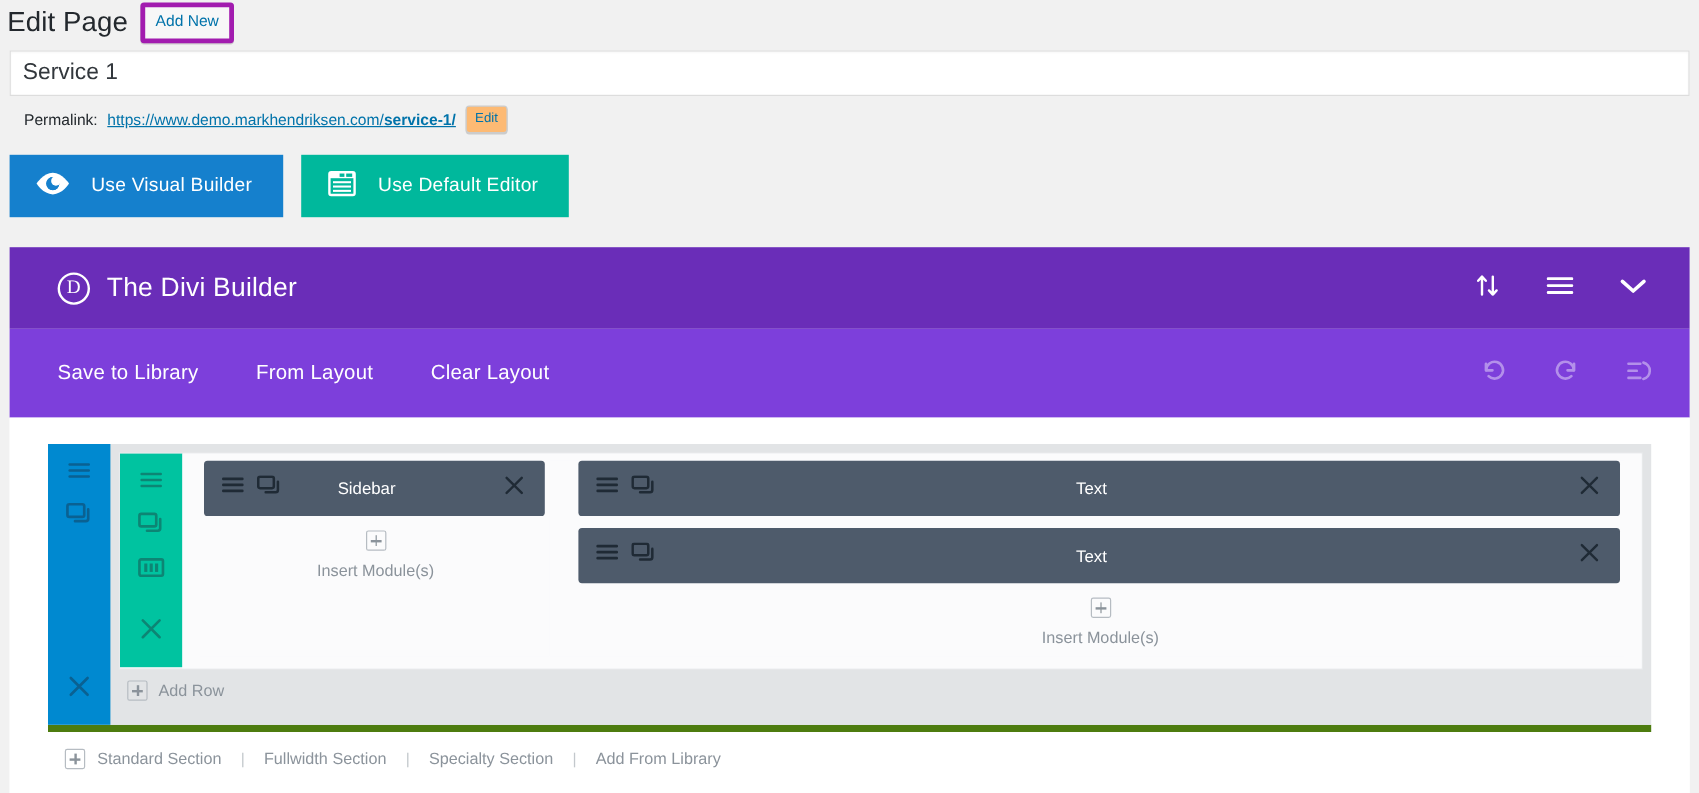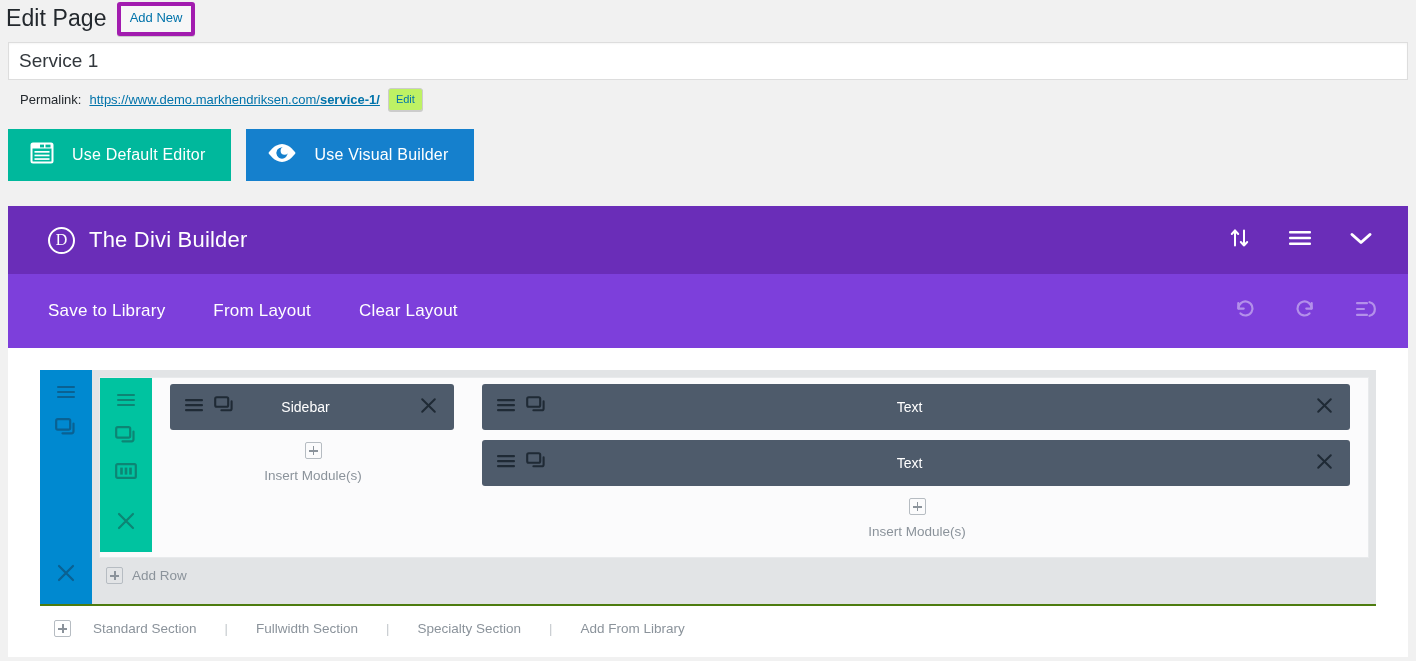--- a/index.html
+++ b/index.html
@@ -65,21 +65,21 @@
   }
   .permalink .plabel { color: #23282d; }
   .permalink a {
     color: #0073aa;
     text-decoration: underline;
   }
   .permalink a .slug { font-weight: 700; }
   .edit-slug-btn {
     font-size: 11px;
     color: #0073aa;
-    background: #bef264;
+    background: #fdba74;
     border: 1px solid #ccc;
     border-radius: 3px;
     padding: 1px 7px 2px;
     cursor: pointer;
     line-height: 1.7;
     box-shadow: 0 1px 0 #ccc;
   }
 
   
   .editor-toggles {
@@ -265,23 +265,23 @@
     gap: 9px;
     padding: 10px 0 20px 14px;
     cursor: pointer;
   }
   .add-row-label { font-size: 13.5px; color: #8b939b; }
 
   .section-footer {
     margin: 0 32px;
     display: flex;
     align-items: center;
-    gap: 22px;
+    gap: 10px;
     padding: 14px 0 20px 14px;
-    border-top: 2px solid #4d7c0f;
+    border-top: 6px solid #4d7c0f;
   }
   .footer-link {
     font-size: 13.5px;
     color: #8b939b;
     cursor: pointer;
   }
   .footer-sep { font-size: 13px; color: #c3c8cc; padding: 0 6px; }
 </style>
 </head>
 <body>
@@ -295,46 +295,46 @@
   <input class="title-input" type="text" value="Service 1" style="">
 </div>
 
 <div class="permalink">
   <span class="plabel">Permalink:</span>
   <a href="#"><span>https://www.demo.markhendriksen.com/</span><span class="slug">service-1/</span></a>
   <button class="edit-slug-btn">Edit</button>
 </div>
 
 <div class="editor-toggles">
+
+  <button class="toggle-btn visual-builder">
+    <span>
+      <svg width="32" height="24" viewBox="0 0 32 24" fill="none">
+        <path d="M16 3C8 3 2.5 12 2.5 12S8 21 16 21s13.5-9 13.5-9S24 3 16 3z" fill="#fff"></path>
+        <path d="M16 6.5a5.5 5.5 0 1 0 0 11 5.5 5.5 0 0 0 0-11zm2.6 2.1a4.1 4.1 0 1 1-4.6 6.6 5.2 5.2 0 0 0 4.6-6.6z" fill="#1580cd"></path>
+        <circle cx="16" cy="12" r="5.4" fill="#1580cd"></circle>
+        <circle cx="18.6" cy="9.8" r="4" fill="#fff"></circle>
+      </svg>
+    </span>
+    <span class="btn-label">Use Visual Builder</span>
+  </button>
 
   <button class="toggle-btn default-editor">
     <span>
       <svg width="28" height="28" viewBox="0 0 28 28" fill="none">
         <rect x="3.5" y="4.5" width="21" height="19" rx="1.5" stroke="#fff" stroke-width="2"></rect>
         <rect x="3.5" y="4.5" width="21" height="5" fill="#fff"></rect>
         <rect x="12" y="5.6" width="4" height="2.8" fill="#00b89c"></rect>
         <rect x="17.5" y="5.6" width="5" height="2.8" fill="#00b89c"></rect>
         <rect x="6.5" y="12" width="15" height="1.7" fill="#fff"></rect>
         <rect x="6.5" y="15.6" width="15" height="1.7" fill="#fff"></rect>
         <rect x="6.5" y="19.2" width="15" height="1.7" fill="#fff"></rect>
       </svg>
     </span>
     <span class="btn-label">Use Default Editor</span>
-  </button>
-
-  <button class="toggle-btn visual-builder">
-    <span>
-      <svg width="32" height="24" viewBox="0 0 32 24" fill="none">
-        <path d="M16 3C8 3 2.5 12 2.5 12S8 21 16 21s13.5-9 13.5-9S24 3 16 3z" fill="#fff"></path>
-        <path d="M16 6.5a5.5 5.5 0 1 0 0 11 5.5 5.5 0 0 0 0-11zm2.6 2.1a4.1 4.1 0 1 1-4.6 6.6 5.2 5.2 0 0 0 4.6-6.6z" fill="#1580cd"></path>
-        <circle cx="16" cy="12" r="5.4" fill="#1580cd"></circle>
-        <circle cx="18.6" cy="9.8" r="4" fill="#fff"></circle>
-      </svg>
-    </span>
-    <span class="btn-label">Use Visual Builder</span>
   </button>
 
 </div>
 
 <div class="divi-wrap">
 
   <div class="divi-header">
     <div class="divi-brand">
       <span class="divi-logo">D</span>
       <span class="divi-title">The Divi Builder</span>

